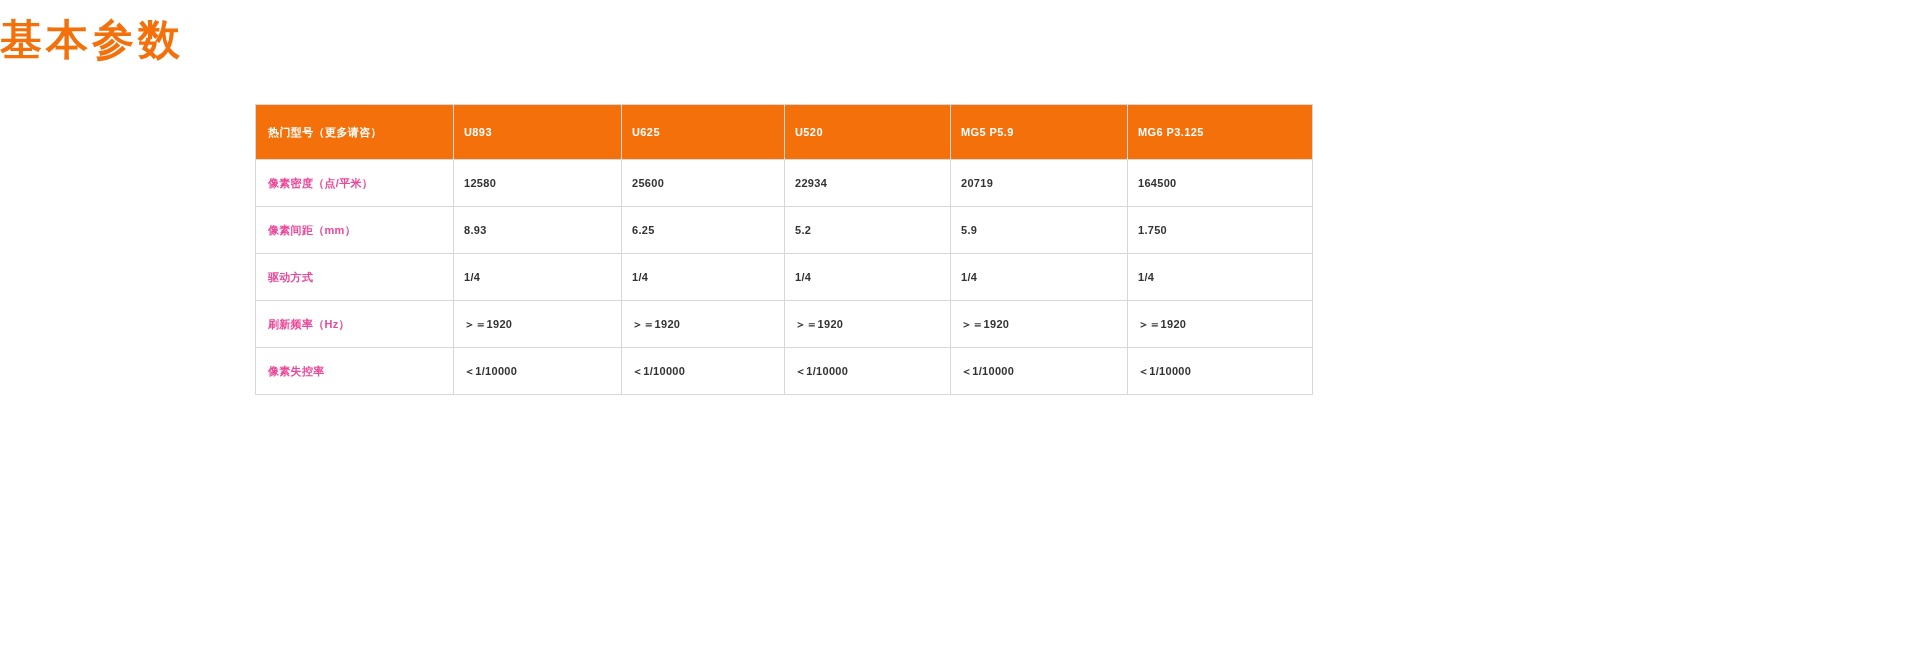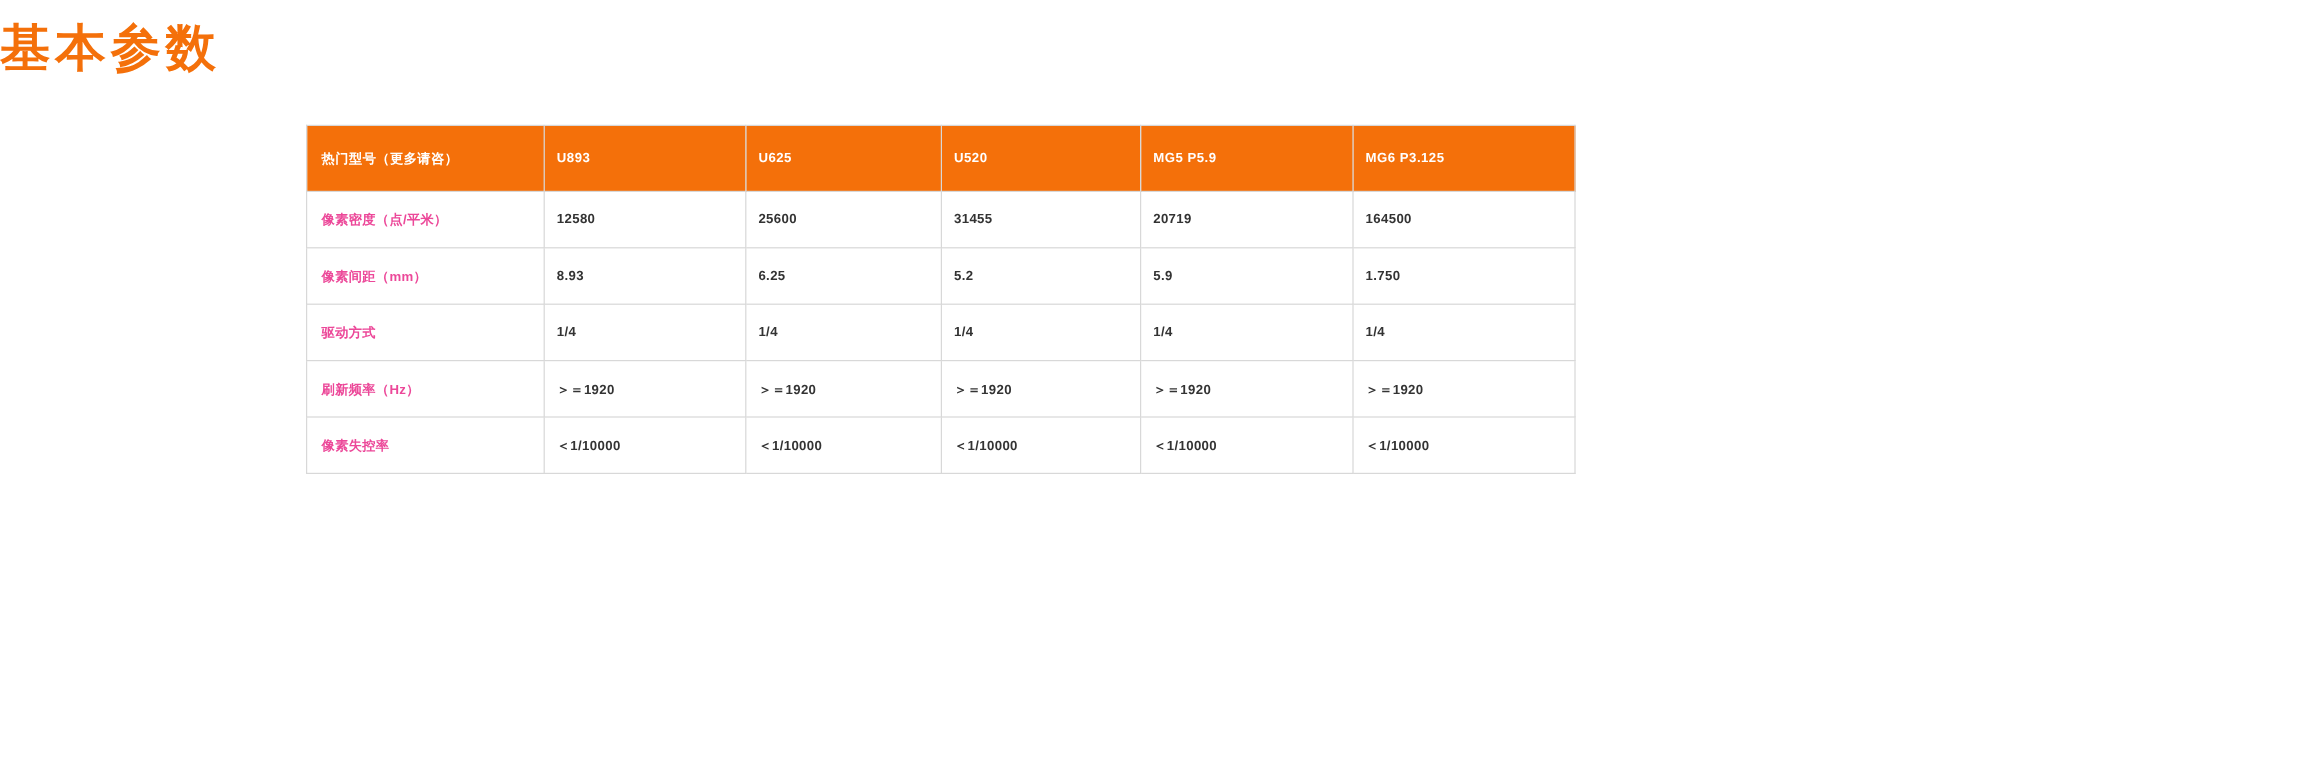--- a/index.html
+++ b/index.html
@@ -110,21 +110,21 @@
           <th>U520</th>
           <th>MG5 P5.9</th>
           <th>MG6 P3.125</th>
         </tr>
       </thead>
       <tbody>
         <tr>
           <td class="label-cell">像素密度（点/平米）</td>
           <td>12580</td>
           <td>25600</td>
-          <td>31455</td>
+          <td>22934</td>
           <td>20719</td>
           <td>164500</td>
         </tr>
         <tr>
           <td class="label-cell">像素间距（mm）</td>
           <td>8.93</td>
           <td>6.25</td>
           <td>5.2</td>
           <td>5.9</td>
           <td>1.750</td>

